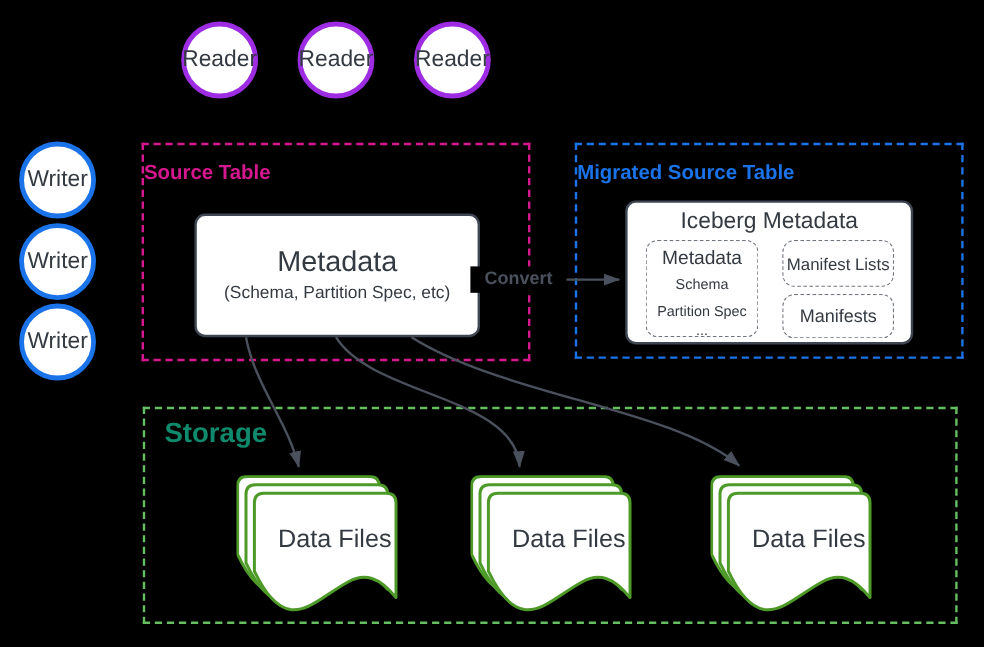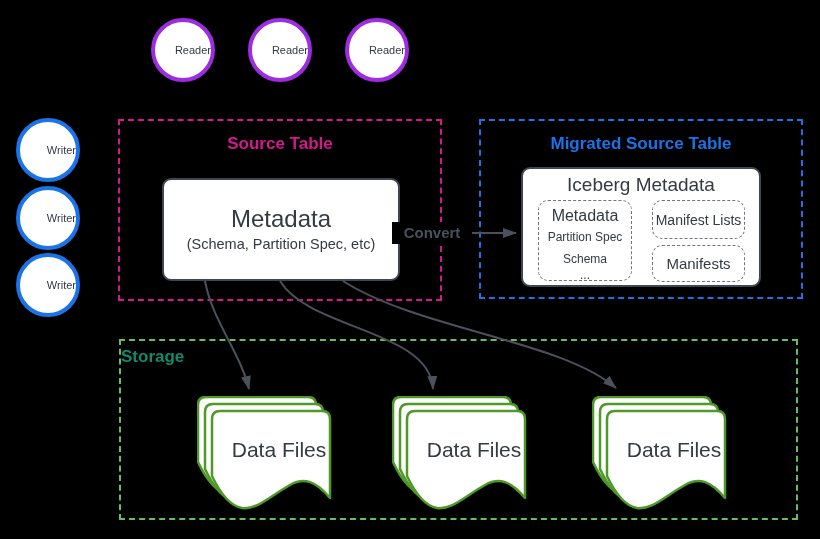--- a/index.html
+++ b/index.html
@@ -16,34 +16,34 @@
     --text:#343a41;
     --node-fill:#ffffff;
   }
   *{margin:0;padding:0;box-sizing:border-box;}
   html,body{background:var(--background);}
   body{font-family:"Liberation Sans",sans-serif;color:var(--text);}
   .canvas{position:relative;width:820px;height:539px;background:var(--background);overflow:hidden;}
 
   
   .circle{position:absolute;width:64px;height:64px;border-radius:50%;
-    background:var(--node-fill);display:flex;align-items:center;justify-content:flex-end;
-    font-size:11px;color:var(--text);}
+    background:var(--node-fill);display:flex;align-items:center;justify-content:center;
+    font-size:19px;color:var(--text);}
   .reader{border:4px solid var(--reader-border);}
   .writer{border:4px solid var(--writer-border);}
 
   
   .dashed-box{position:absolute;border:2px dashed;}
   .source-box{left:118px;top:119px;width:324px;height:182px;border-color:var(--source-border);}
   .migrated-box{left:479px;top:119px;width:324px;height:180px;border-color:var(--migrated-border);}
   .storage-box{left:119px;top:339px;width:679px;height:181px;border-color:var(--storage-border);}
-  .group-title{position:absolute;left:0;right:0;top:13px;text-align:center;font-weight:bold;font-size:17px;}
+  .group-title{position:absolute;left:0;right:0;top:13px;font-weight:bold;font-size:17px;}
   .source-title{color:var(--source-border);}
   .migrated-title{color:var(--migrated-border);}
-  .storage-title{position:absolute;left:0;top:6px;font-weight:bold;font-size:17px;color:var(--storage-title);}
+  .storage-title{position:absolute;left:16px;top:6px;font-weight:bold;font-size:23px;color:var(--storage-title);}
 
   
   .white-box{position:absolute;background:var(--node-fill);border:2px solid var(--box-border);border-radius:9px;}
   .metadata-box{left:162px;top:178px;width:238px;height:103px;display:flex;flex-direction:column;
     align-items:center;justify-content:center;gap:3px;}
   .metadata-title{font-size:24px;line-height:26px;}
   .metadata-sub{font-size:14.5px;line-height:18px;text-align:right;}
 
   .iceberg-box{left:521px;top:167px;width:240px;height:120px;}
   .iceberg-title{text-align:center;font-size:19px;line-height:22px;margin-top:5px;}
@@ -111,22 +111,22 @@
     <div class="metadata-sub">(Schema, Partition Spec, etc)</div>
   </div>
 
   <div class="dashed-box migrated-box">
     <div class="group-title migrated-title">Migrated Source Table</div>
   </div>
   <div class="white-box iceberg-box">
     <div class="iceberg-title">Iceberg Metadata</div>
     <div class="inner-dashed inner-meta">
       <div class="inner-meta-title">Metadata</div>
+      <div class="inner-meta-line">Schema</div>
       <div class="inner-meta-line">Partition Spec</div>
-      <div class="inner-meta-line">Schema</div>
       <div class="inner-meta-dots">...</div>
     </div>
     <div class="inner-dashed manifest-lists">Manifest Lists</div>
     <div class="inner-dashed manifests">Manifests</div>
   </div>
 
   <div class="dashed-box storage-box">
     <div class="storage-title">Storage</div>
   </div>
 

